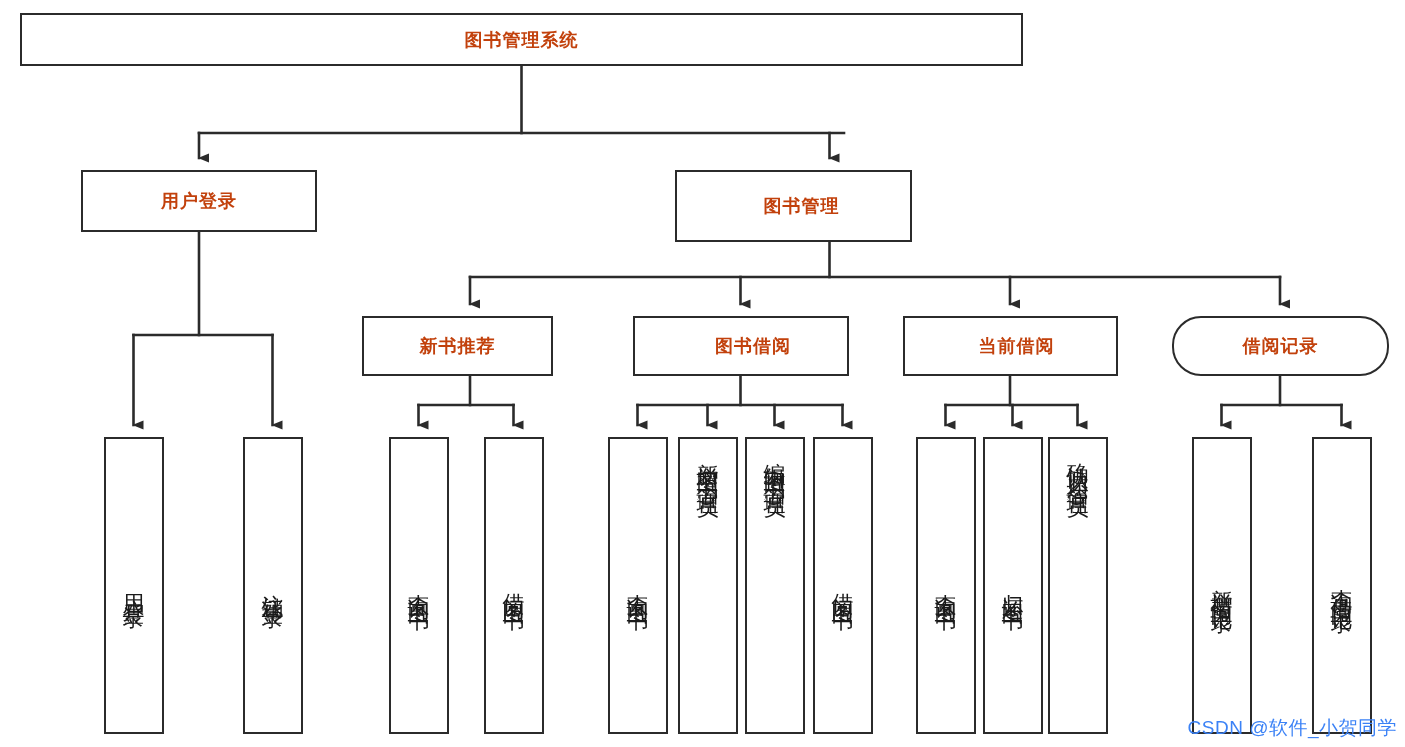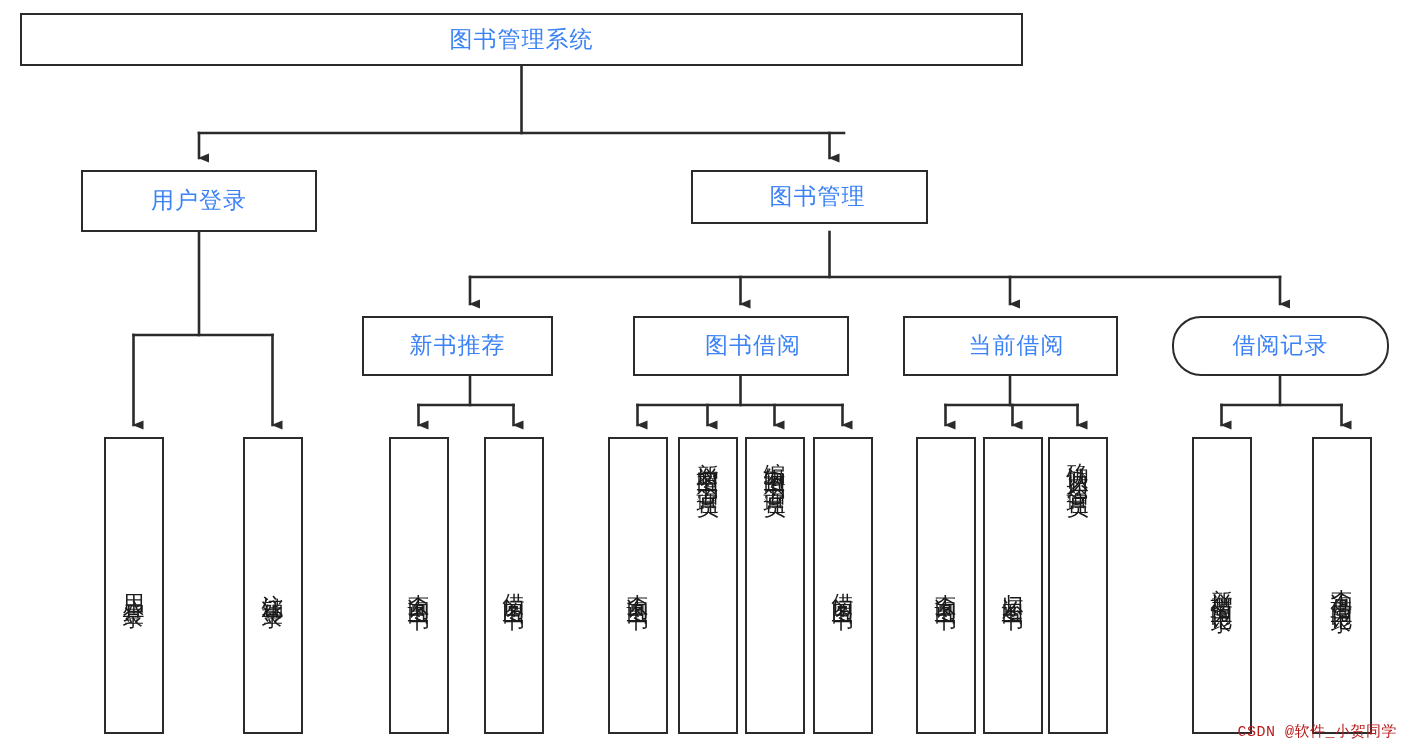--- a/index.html
+++ b/index.html
@@ -28,25 +28,26 @@
     position: absolute;
     box-sizing: border-box;
     background: #ffffff;
     border: 2px solid #2b2b2b;
     display: flex;
     align-items: center;
     justify-content: center;
     overflow: hidden;
   }
   .node-label-h {
-    font-size: 23px;
-    color: #3b82f6;
+    font-size: 18px;
+    color: #c2410c;
     line-height: 1.1;
     letter-spacing: 1px;
     white-space: nowrap;
+    font-weight: bold;
   }
   .node-label-v {
     font-size: 22px;
     color: #1a1a1a;
     writing-mode: vertical-rl;
     text-orientation: upright;
     letter-spacing: 5px;
     line-height: 1.05;
     white-space: nowrap;
     display: block;
@@ -61,25 +62,25 @@
     box-sizing: border-box;
   }
   .leaf-inner.centered {
     align-items: center;
     padding-top: 0;
   }
   #watermark {
     position: absolute;
     right: 8px;
     bottom: 6px;
-    font-size: 15px;
-    color: #b91c1c;
+    font-size: 19px;
+    color: #3b82f6;
     letter-spacing: 0.5px;
     white-space: nowrap;
-    font-family: Liberation Mono, monospace;
+    font-family: Liberation Sans, sans-serif;
   }
 </style>
 </head>
 <body>
 
 <div id="diagram-root">
 
   <svg id="diagram-svg" viewBox="0 0 1405 747">
     <defs>
       <marker id="arrowhead" markerWidth="10" markerHeight="11" refX="4.6" refY="10" orient="auto" markerUnits="userSpaceOnUse">
@@ -130,21 +131,21 @@
     </g>
   </svg>
 
   <div class="node-box" style="left:20px; top:13px; width:1003px; height:53px;">
     <span class="node-label-h">图书管理系统</span>
   </div>
 
   <div class="node-box" style="left:81px; top:170px; width:236px; height:62px;">
     <span class="node-label-h">用户登录</span>
   </div>
-  <div class="node-box" style="left:691px; top:170px; width:237px; height:54px;padding-left:16px;">
+  <div class="node-box" style="left:675px; top:170px; width:237px; height:72px;padding-left:16px;">
     <span class="node-label-h">图书管理</span>
   </div>
 
   <div class="node-box" style="left:362px; top:316px; width:191px; height:60px;align-items:center;">
     <span class="node-label-h">新书推荐</span>
   </div>
   <div class="node-box" style="left:633px; top:316px; width:216px; height:60px;padding-left:24px;">
     <span class="node-label-h">图书借阅</span>
   </div>
   <div class="node-box" style="left:903px; top:316px; width:215px; height:60px;padding-left:12px;">

